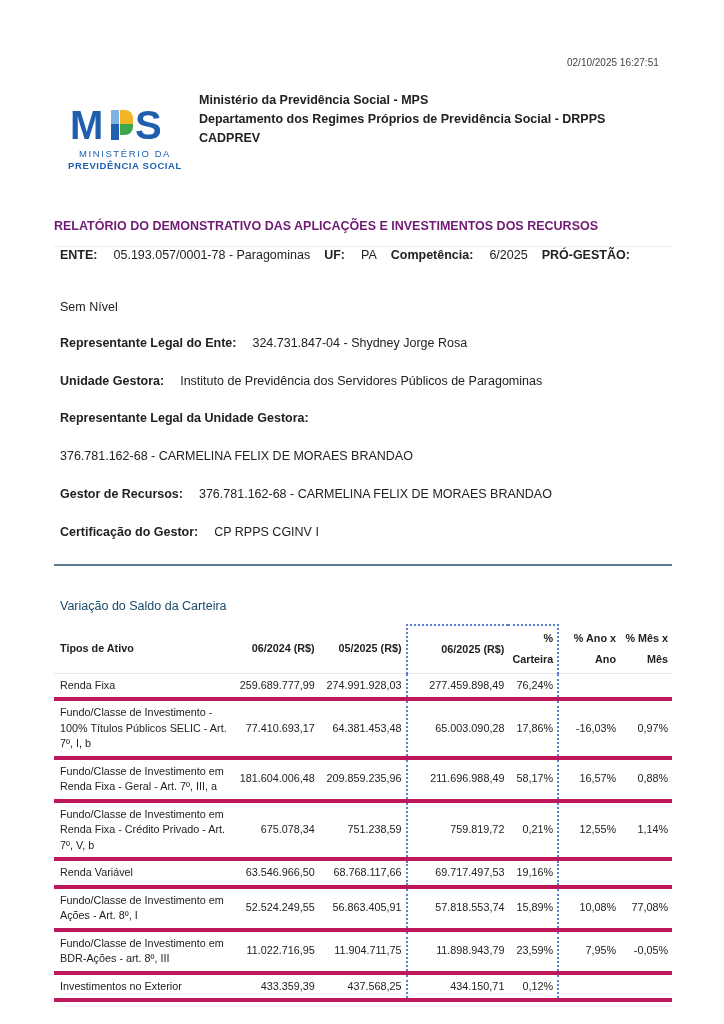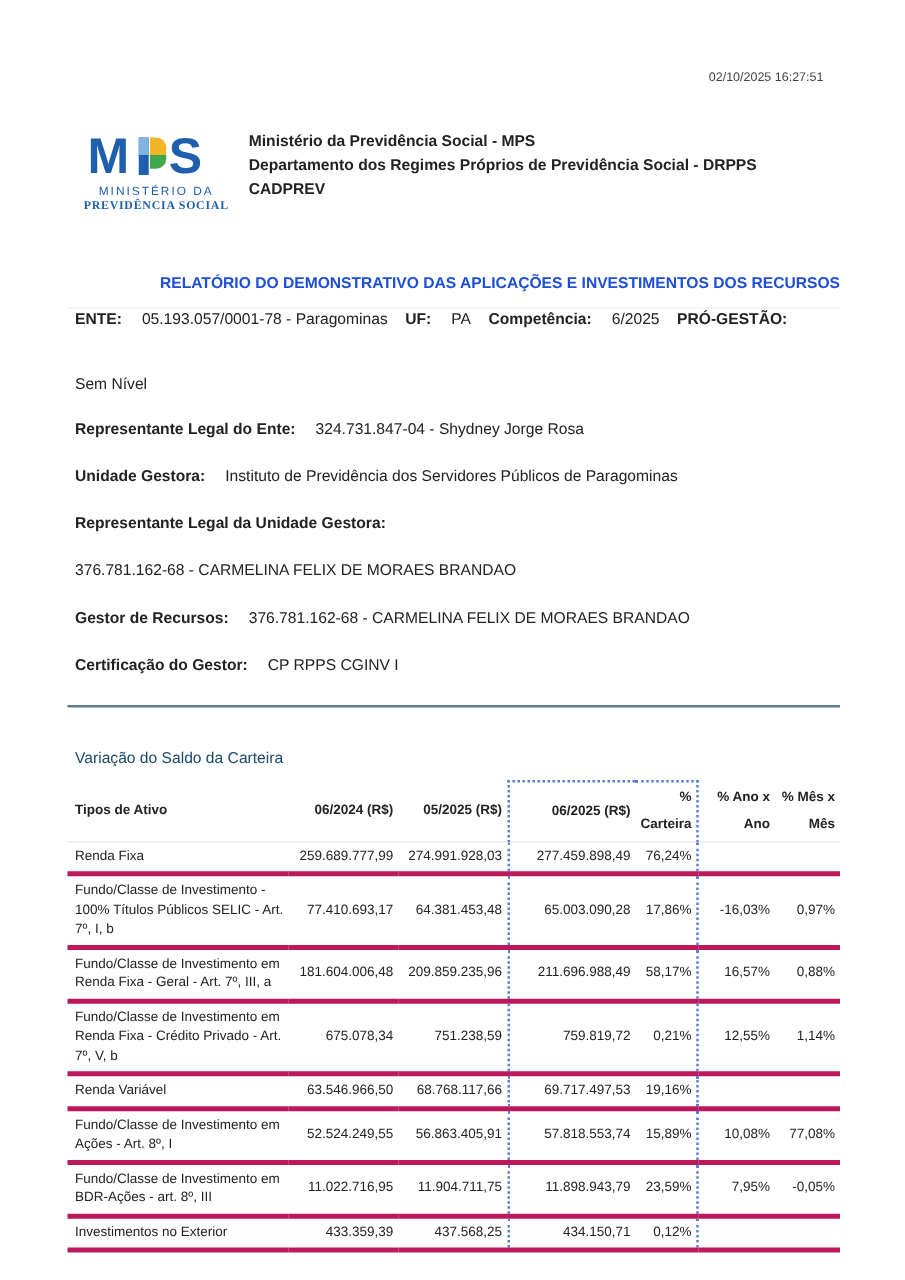--- a/index.html
+++ b/index.html
@@ -10,25 +10,25 @@
 
   .logo { position: absolute; left: 66px; top: 106px; width: 118px; height: 70px; }
   .logo-mark { position: relative; width: 108px; height: 36px; }
   .logo-m { position: absolute; left: 4px; top: 2px; font-weight: bold; font-size: 40px; line-height: 34px; color: #1f5fae; letter-spacing: -1px; }
   .logo-i-blue { position: absolute; left: 45px; top: 4px; width: 8px; height: 30px; background: #1f5fae; }
   .logo-p-top { position: absolute; left: 54px; top: 4px; width: 13px; height: 14px; background: #f2b526; border-radius: 0 8px 0 0; }
   .logo-p-light { position: absolute; left: 45px; top: 4px; width: 8px; height: 14px; background: #7fb3e0; }
   .logo-p-bot { position: absolute; left: 54px; top: 18px; width: 13px; height: 11px; background: #3fa84a; border-radius: 0 0 8px 0; }
   .logo-s { position: absolute; left: 69px; top: 2px; font-weight: bold; font-size: 40px; line-height: 34px; color: #1f5fae; }
   .logo-line1 { font-size: 9.5px; letter-spacing: 1.6px; color: #1f5fae; text-align: center; margin-top: 6px; width: 118px; }
-  .logo-line2 { font-size: 9.5px; letter-spacing: 0.6px; color: #1f5fae; font-weight: bold; text-align: center; width: 118px; margin-top: 1px; font-family: Liberation Serif, serif; }
-
-  .header-lines { position: absolute; left: 199px; top: 104px; font-size: 12.5px; font-weight: bold; line-height: 19px; color: #222; }
-
-  .report-title { position: absolute; left: 54px; top: 219px; width: 618px; text-align: right; font-size: 12.5px; font-weight: bold; color: #1d4ed8; }
+  .logo-line2 { font-size: 9.5px; letter-spacing: 0.6px; color: #1f5fae; font-weight: bold; text-align: center; width: 118px; margin-top: 1px; }
+
+  .header-lines { position: absolute; left: 199px; top: 91px; font-size: 12.5px; font-weight: bold; line-height: 19px; color: #222; }
+
+  .report-title { position: absolute; left: 54px; top: 219px; width: 618px; text-align: left; font-size: 12.5px; font-weight: bold; color: #701a75; }
   .title-rule { position: absolute; left: 54px; top: 246px; width: 618px; height: 1px; background: #eeeeee; }
 
   .row { position: absolute; left: 60px; font-size: 12.5px; color: #222; white-space: nowrap; }
   .row b { font-weight: bold; }
   .gap { display: inline-block; }
 
   .section-rule { position: absolute; left: 54px; top: 564px; width: 618px; height: 2px; background: #5b7a8c; }
 
   .section-title { position: absolute; left: 60px; top: 599px; font-size: 12.5px; color: #1a4a6b; }
 

